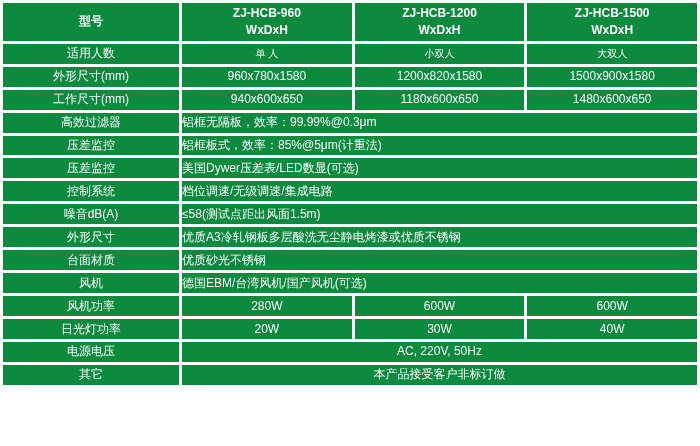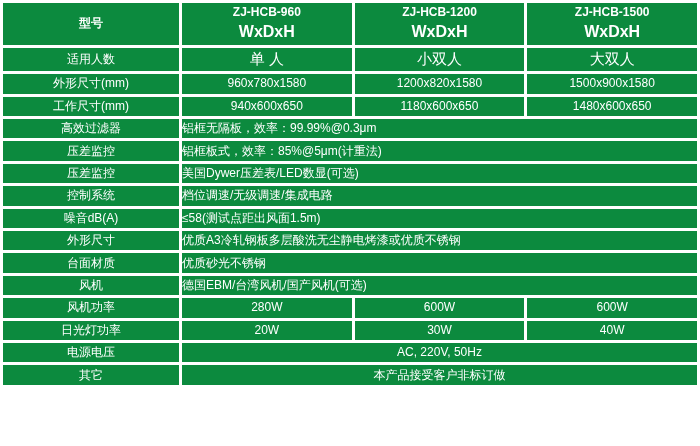--- a/index.html
+++ b/index.html
@@ -42,32 +42,32 @@
     font-weight: normal;
     font-size: 12.5px;
   }
   td.head {
     font-weight: bold;
     font-size: 13px;
     padding: 6px 4px;
   }
   td.head .l2 {
     display: block;
-    font-size: 16px;
+    font-size: 12px;
     margin-top: 2px;
   }
   td.val {
     font-size: 12px;
   }
   td.val.left {
     text-align: left;
     padding-left: 0;
   }
   td.val.bigger {
-    font-size: 15px;
+    font-size: 10px;
   }
   .fill {
     display: block;
   }
 </style>
 </head>
 <body>
 
 <div id="sheet">
   <table class="spec">

